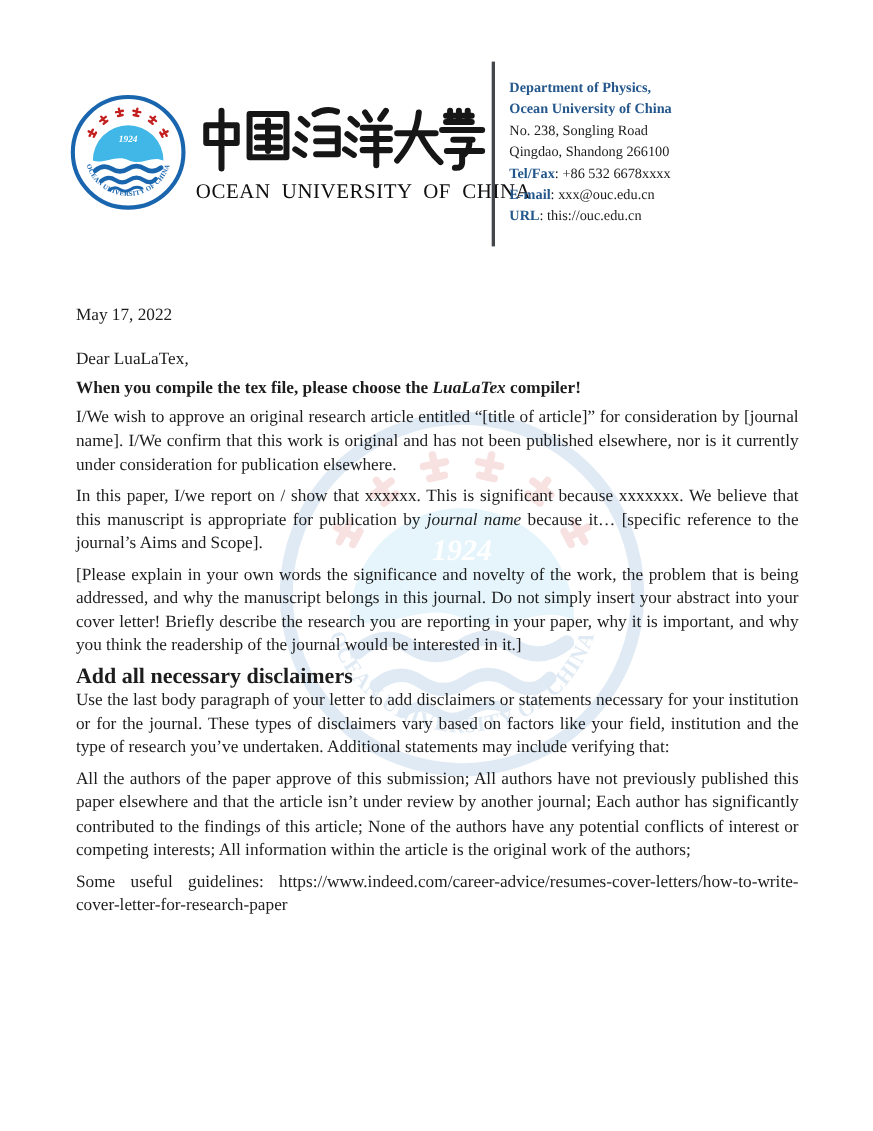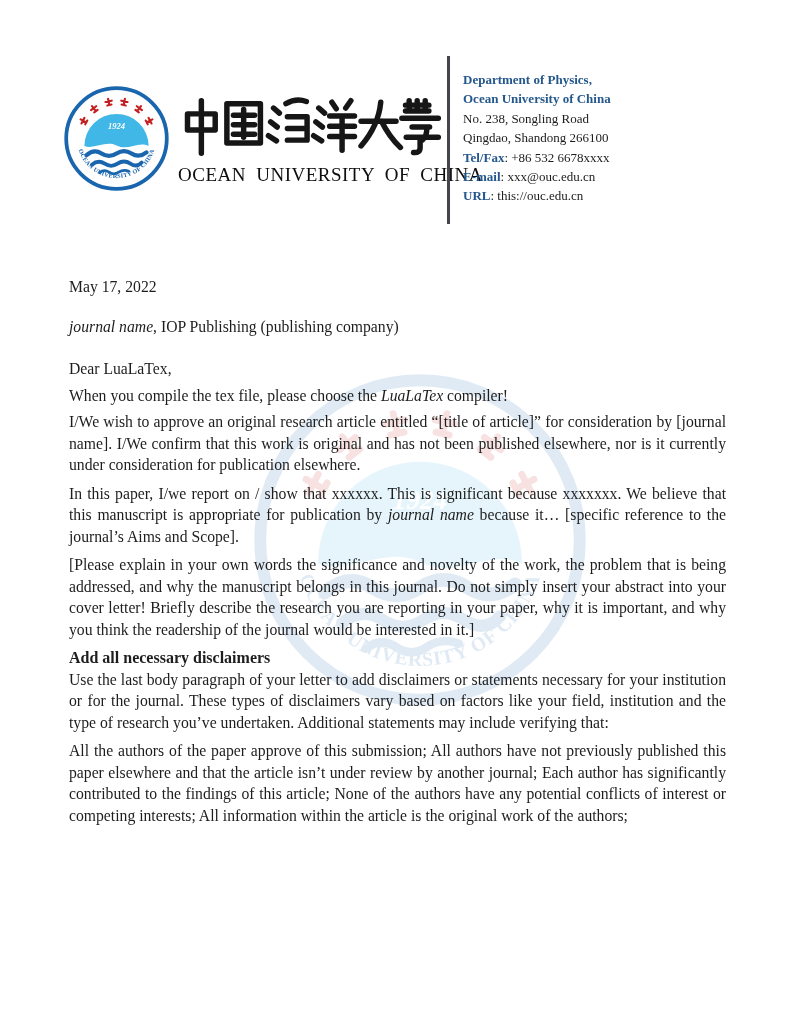--- a/index.html
+++ b/index.html
@@ -16,23 +16,23 @@
   .uni-name{margin-top:2px;font-size:19px;letter-spacing:0.5px;word-spacing:5px;color:#0e0e0e;white-space:nowrap;}
   .vrule{position:absolute;left:447px;top:56px;width:2.5px;height:168px;background:var(--rule);}
   .contact{position:absolute;left:463px;top:70px;font-size:13px;line-height:19.4px;color:#1b1b1b;}
   .contact .blue{color:var(--accent_blue);font-weight:bold;}
   .body{position:absolute;left:69px;top:232px;width:657px;font-size:15.7px;line-height:21.5px;margin-top:44px;}
   .body p{margin:0;}
   .j{text-align:justify;}
   .date{margin-bottom:18px !important;}
   .recipient{margin-bottom:21px !important;}
   .salutation{margin-bottom:5px !important;}
-  .bold-note{margin-bottom:5px !important;font-weight:normal;}
+  .bold-note{margin-bottom:5px !important;font-weight:bold;}
   .para{margin-bottom:7px !important;}
-  .heading{font-size:16px;font-weight:bold;margin:2px 0 9px 0;}
+  .heading{font-size:20px;font-weight:bold;margin:2px 0 9px 0;}
   .it{font-style:italic;}
   
   .st-blue{stroke:var(--badge_blue);fill:none;stroke-linecap:round;}
   .f-blue{fill:var(--badge_blue);}
   .st-red{stroke:var(--badge_red);fill:none;stroke-linecap:round;}
   .f-light{fill:var(--wave_light_blue);}
   .ink{stroke:var(--ink);fill:none;stroke-linecap:round;stroke-linejoin:round;}
 </style>
 </head>
 <body>
@@ -105,24 +105,24 @@
     <div class="blue">Ocean University of China</div>
     <div>No. 238, Songling Road</div>
     <div>Qingdao, Shandong 266100</div>
     <div><span class="blue">Tel/Fax</span><span>: +86 532 6678xxxx</span></div>
     <div><span class="blue">E-mail</span><span>: xxx@ouc.edu.cn</span></div>
     <div><span class="blue">URL</span><span>: this://ouc.edu.cn</span></div>
   </div>
 
   <div class="body">
     <p class="date">May 17, 2022</p>
-    <p class="recipient"><span class="it">journal name</span><span>, IOP Publishing (publishing company)</span></p>
     <p class="salutation">Dear LuaLaTex,</p>
     <p class="bold-note"><span>When you compile the tex file, please choose the </span><span class="it">LuaLaTex</span><span> compiler!</span></p>
     <p class="para j">I/We wish to approve an original research article entitled “[title of article]” for consideration by [journal name]. I/We confirm that this work is original and has not been published elsewhere, nor is it currently under consideration for publication elsewhere.</p>
     <p class="para j"><span>In this paper, I/we report on / show that xxxxxx. This is significant because xxxxxxx. We believe that this manuscript is appropriate for publication by </span><span class="it">journal name</span><span> because it… [specific reference to the journal’s Aims and Scope].</span></p>
     <p class="para j">[Please explain in your own words the significance and novelty of the work, the problem that is being addressed, and why the manuscript belongs in this journal. Do not simply insert your abstract into your cover letter! Briefly describe the research you are reporting in your paper, why it is important, and why you think the readership of the journal would be interested in it.]</p>
     <p class="heading">Add all necessary disclaimers</p>
     <p class="para j">Use the last body paragraph of your letter to add disclaimers or statements necessary for your institution or for the journal. These types of disclaimers vary based on factors like your field, institution and the type of research you’ve undertaken. Additional statements may include verifying that:</p>
     <p class="para j">All the authors of the paper approve of this submission; All authors have not previously published this paper elsewhere and that the article isn’t under review by another journal; Each author has significantly contributed to the findings of this article; None of the authors have any potential conflicts of interest or competing interests; All information within the article is the original work of the authors;</p>
+    <p class="para j">Some useful guidelines: https://www.indeed.com/career-advice/resumes-cover-letters/how-to-write-cover-letter-for-research-paper</p>
   </div>
 
 </div>
 
 </body></html>

